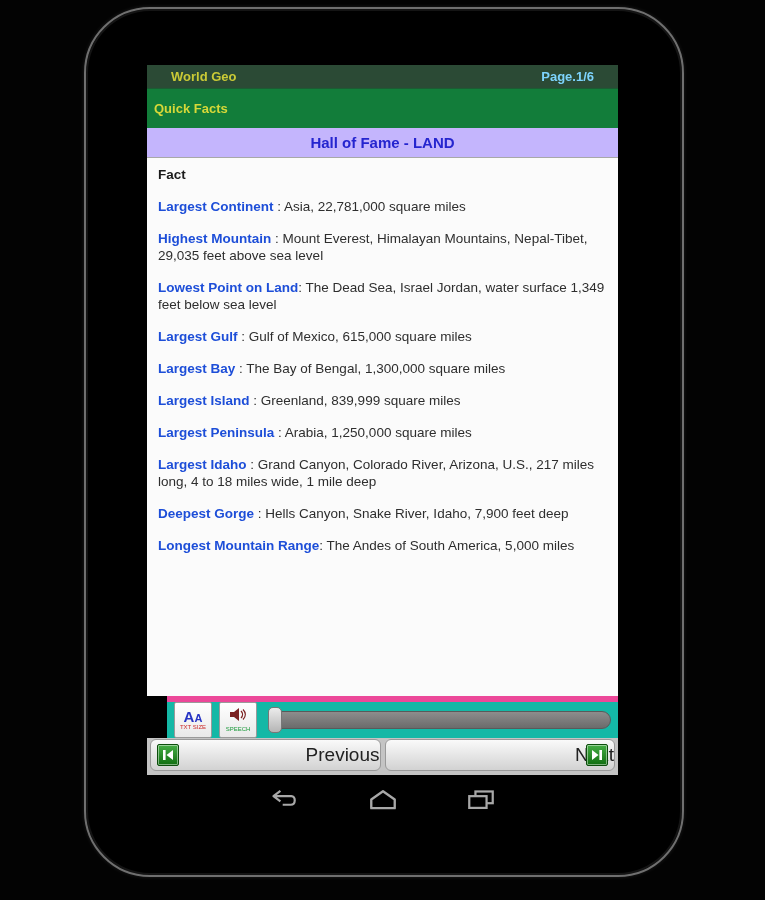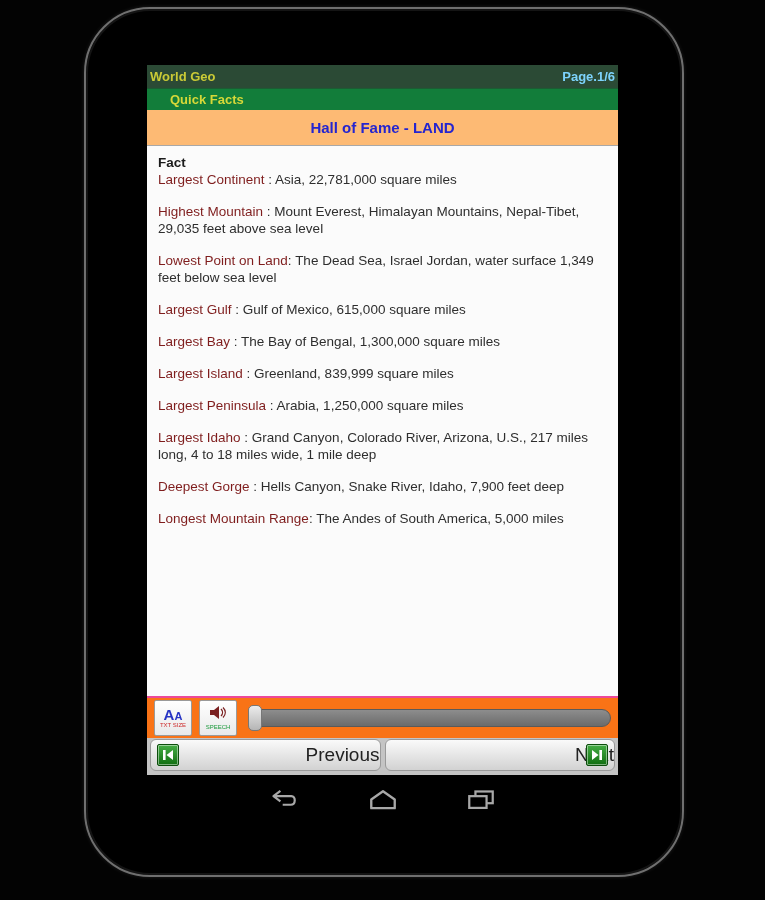--- a/index.html
+++ b/index.html
@@ -15,51 +15,51 @@
   }
 
   
   .screen {
     position:absolute; left:147px; top:65px; width:471px; height:758px;
     background:#000; display:flex; flex-direction:column; overflow:hidden;
   }
 
   .topbar {
     height:23px; background:#2b4a35; display:flex; align-items:center;
-    justify-content:space-between; padding:0 3px; flex:0 0 auto;
+    justify-content:space-between; padding:0 24px; flex:0 0 auto;
   }
   .topbar .app-title { color:#caca36; font-size:13px; font-weight:bold; }
   .topbar .page-indicator { color:#7dd3fc; font-size:13px; font-weight:bold; }
 
   .subbar {
-    height:22px; background:#127d3a; display:flex; align-items:center;
-    padding:0 23px; flex:0 0 auto; border-top:1px solid #1b5c33;
+    height:40px; background:#127d3a; display:flex; align-items:center;
+    padding:0 7px; flex:0 0 auto; border-top:1px solid #1b5c33;
   }
   .subbar .sub-title { color:#d6d838; font-size:13px; font-weight:bold; }
 
   .headingbar {
-    height:36px; background:#fdba74; display:flex; align-items:center;
+    height:30px; background:#c4b5fd; display:flex; align-items:center;
     justify-content:center; flex:0 0 auto; border-bottom:1px solid #a8a8a8;
   }
   .headingbar .page-heading { color:#2525cf; font-size:15px; font-weight:bold; }
 
   
   .content {
     flex:1 1 auto; background:#fbfbfb; padding:8px 11px 0 11px;
     font-size:13.5px; line-height:17px; color:#2e2e2e; overflow:hidden;
   }
-  .fact-section-label { font-weight:bold; color:#1b1b1b; }
+  .fact-section-label { font-weight:bold; color:#1b1b1b; margin-bottom:15px; }
   .fact-row { margin-bottom:15px; }
   .fact-row.extra-gap { margin-top:1px; }
-  .fact-label { font-weight:normal; color:#7f1d1d; }
+  .fact-label { font-weight:bold; color:#1d4ed8; }
 
   
   .toolbar {
-    height:42px; background:#f97316; border-top:2px solid #ec4899;
-    display:flex; align-items:center; padding:0 7px; gap:7px; flex:0 0 auto;
+    height:42px; background:#14b8a6; border-top:6px solid #ec4899;
+    display:flex; align-items:center; padding:0 7px; gap:7px; flex:0 0 auto;margin-left:20px;
   }
   .tool-btn {
     width:38px; height:36px; background:linear-gradient(#ffffff,#e9e9e9);
     border:1px solid #9a9a9a; border-radius:2px; display:flex;
     flex-direction:column; align-items:center; justify-content:center; gap:0;
   }
   .aa-glyph { color:#2633c4; font-size:15px; font-weight:bold;
               font-variant:small-caps; line-height:15px; }
   .tool-caption { font-size:6px; line-height:7px; letter-spacing:0; white-space:nowrap; }
   .caption-red { color:#cc2a2a; }

